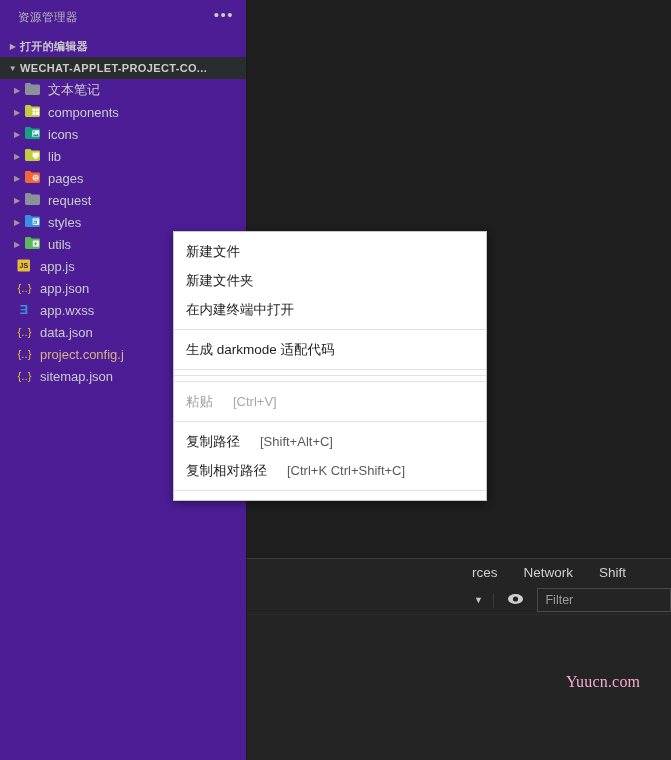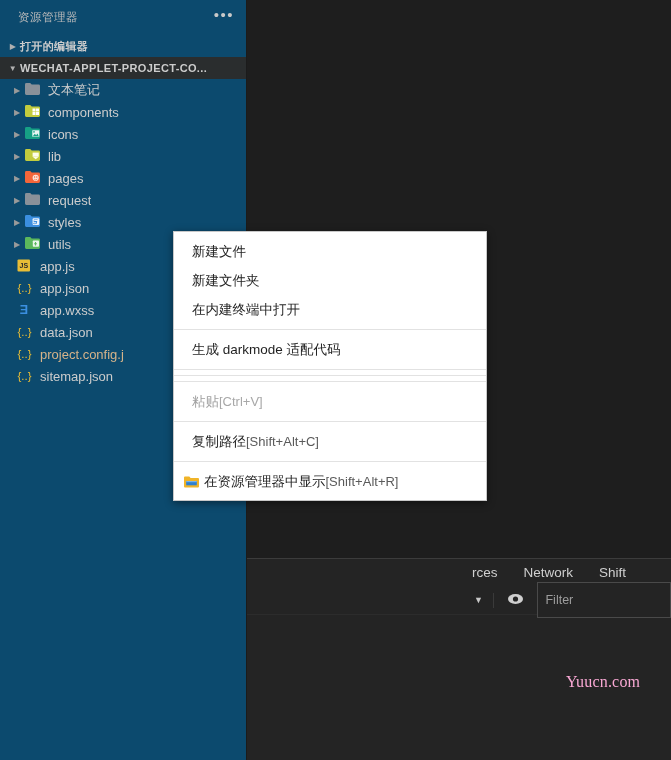--- a/index.html
+++ b/index.html
@@ -7,21 +7,21 @@
     width: 671px; height: 760px;
     background: #252526;
     font-family: "Liberation Sans", "DejaVu Sans", sans-serif;
     overflow: hidden;
   }
   #root { position: relative; width: 671px; height: 760px; background: #1e1e1e; }
 
   
   .sidebar {
     position: absolute; left: 0; top: 0; width: 247px; height: 760px;
-    background: #0c4a6e; color: #cccccc;
+    background: #4c1d95; color: #cccccc;
     border-right: 1px solid #1b1b1b;
   }
   .sidebar-header {
     height: 35px; display: flex; align-items: center;
     padding: 0 12px 0 18px; justify-content: space-between;
   }
   .sidebar-title {
     font-size: 11.5px; color: #bbbbbb; letter-spacing: .5px;
   }
   .more-icon {
@@ -70,49 +70,49 @@
     padding-left: 225px; gap: 26px; color: #cfcfcf; font-size: 13.5px;
   }
   .dt-toolbar {
     height: 29px; display: flex; align-items: center; gap: 0px;
     padding-left: 225px; border-bottom: 1px solid #2c2c2c;
   }
   .caret-dn { color: #c8c8c8; font-size: 9px; padding: 0 10px 0 2px; }
   .vdiv { width: 1px; height: 15px; background: #3a3a3a; }
   .eye { margin: 0 13px; }
   .filter-box {
-    height: 36px; width: 170px; border: 1px solid #4a4a4a;
+    height: 24px; width: 170px; border: 1px solid #4a4a4a;
     background: #242424; color: #9d9d9d; font-size: 12.5px;
     display: flex; align-items: center; padding-left: 7px;
   }
 
   .watermark {
     position: absolute; left: 566px; top: 673px;
     color: #f9a8d4; font-family: "Liberation Serif", "DejaVu Serif", serif;
     font-size: 16px; letter-spacing: .2px;
   }
 
   
   .ctxmenu {
     position: absolute; left: 173px; top: 231px; width: 314px;
     background: #ffffff; color: #1f1f1f;
     border: 1px solid #c8c8c8;
     box-shadow: 0 2px 8px rgba(0,0,0,.45);
     font-size: 13.5px; padding: 5px 0 4px 0;
   }
   .mi {
     height: 29px; display: flex; align-items: center;
-    padding-left: 18px; white-space: nowrap;
+    padding-left: 12px; white-space: nowrap;
   }
   .mi.has-icon { padding-left: 6px; }
   .mi-ico { width: 22px; flex: 0 0 22px; display: flex;
             align-items: center; justify-content: center; margin-right: 2px; }
   .mi-label { color: #1f1f1f; }
   .mi.disabled .mi-label, .mi.disabled .mi-key { color: #a0a0a0; }
-  .mi-key { color: #5a5a5a; margin-left: 0; font-size: 13px; }
+  .mi-key { color: #5a5a5a; margin-left: 20px; font-size: 13px; }
   .mi.disabled .mi-key { color: #a8a8a8; }
   .msep { height: 1px; background: #e2e2e2; margin: 5px 0; }
 </style>
 </head>
 <body>
 
 <div id="root">
 
   <div class="sidebar">
 
@@ -340,31 +340,24 @@
       <span class="mi-label">粘贴</span>
       <span class="mi-key">[Ctrl+V]</span>
     </div>
 
     <div class="msep"></div>
 
     <div class="mi">
       <span class="mi-label">复制路径</span>
       <span class="mi-key">[Shift+Alt+C]</span>
     </div>
-
-    <div class="msep"></div>
-
-    <div class="mi has-icon">
-      <span class="mi-ico">
-        <svg width="17" height="14" viewBox="0 0 17 14">
-            <path d="M1 2.6A1 1 0 0 1 2 1.6h4.3l1.3 1.5H15a1 1 0 0 1 1 1v7.3a1 1 0 0 1-1 1H2a1 1 0 0 1-1-1z" fill="#f0b429"></path>
-            <rect x="3.2" y="6" width="10.6" height="4.3" fill="#2f80d0"></rect>
-            <rect x="3.2" y="6" width="10.6" height="1.2" fill="#79b3ea"></rect>
-          </svg>
-      </span>
-      <span class="mi-label">在资源管理器中显示</span>
-      <span class="mi-key">[Shift+Alt+R]</span>
-    </div>
+    <div class="mi">
+      <span class="mi-label">复制相对路径</span>
+      <span class="mi-key">[Ctrl+K Ctrl+Shift+C]</span>
+    </div>
+
+    <div class="msep"></div>
+
 
 
   </div>
 
 </div>
 
 </body></html>

